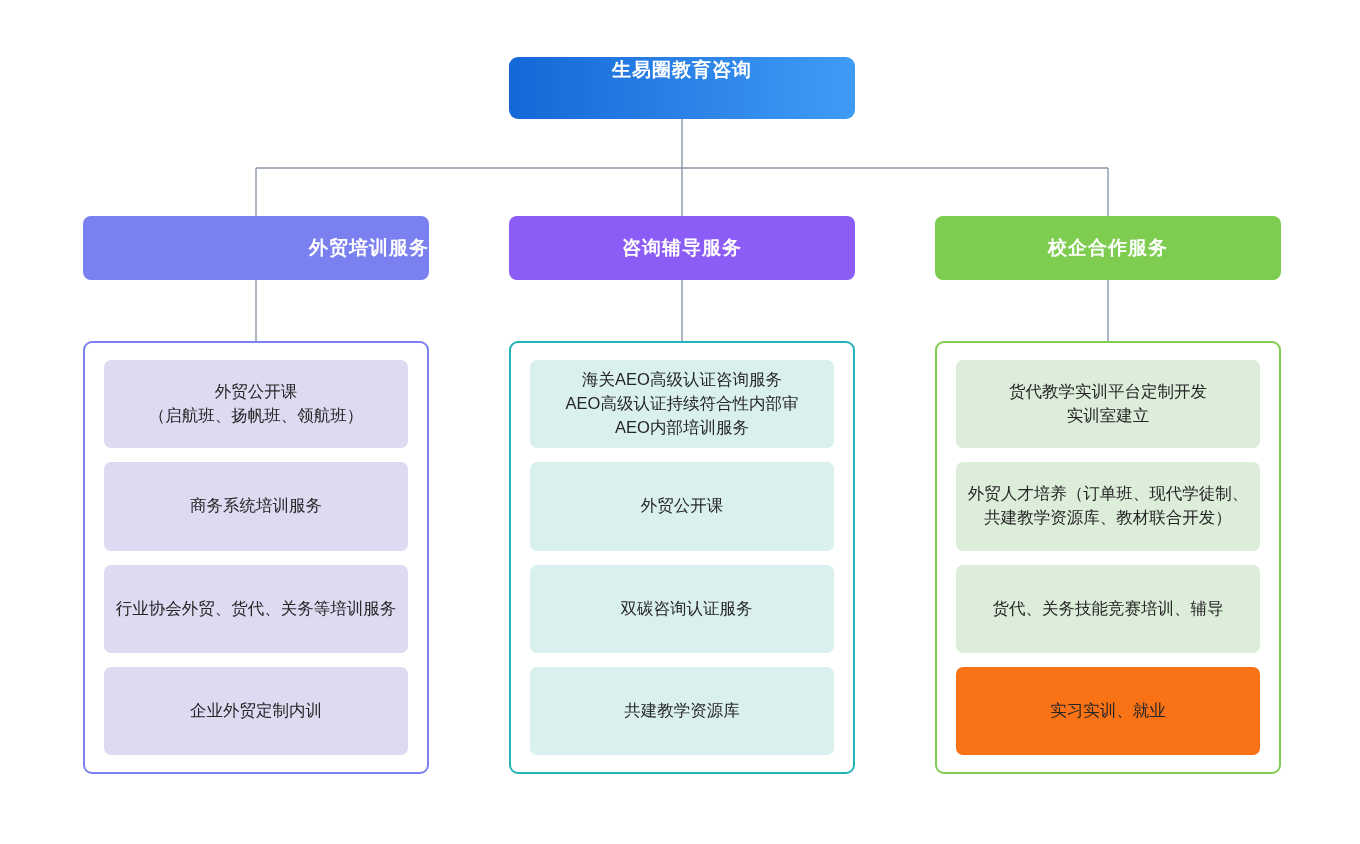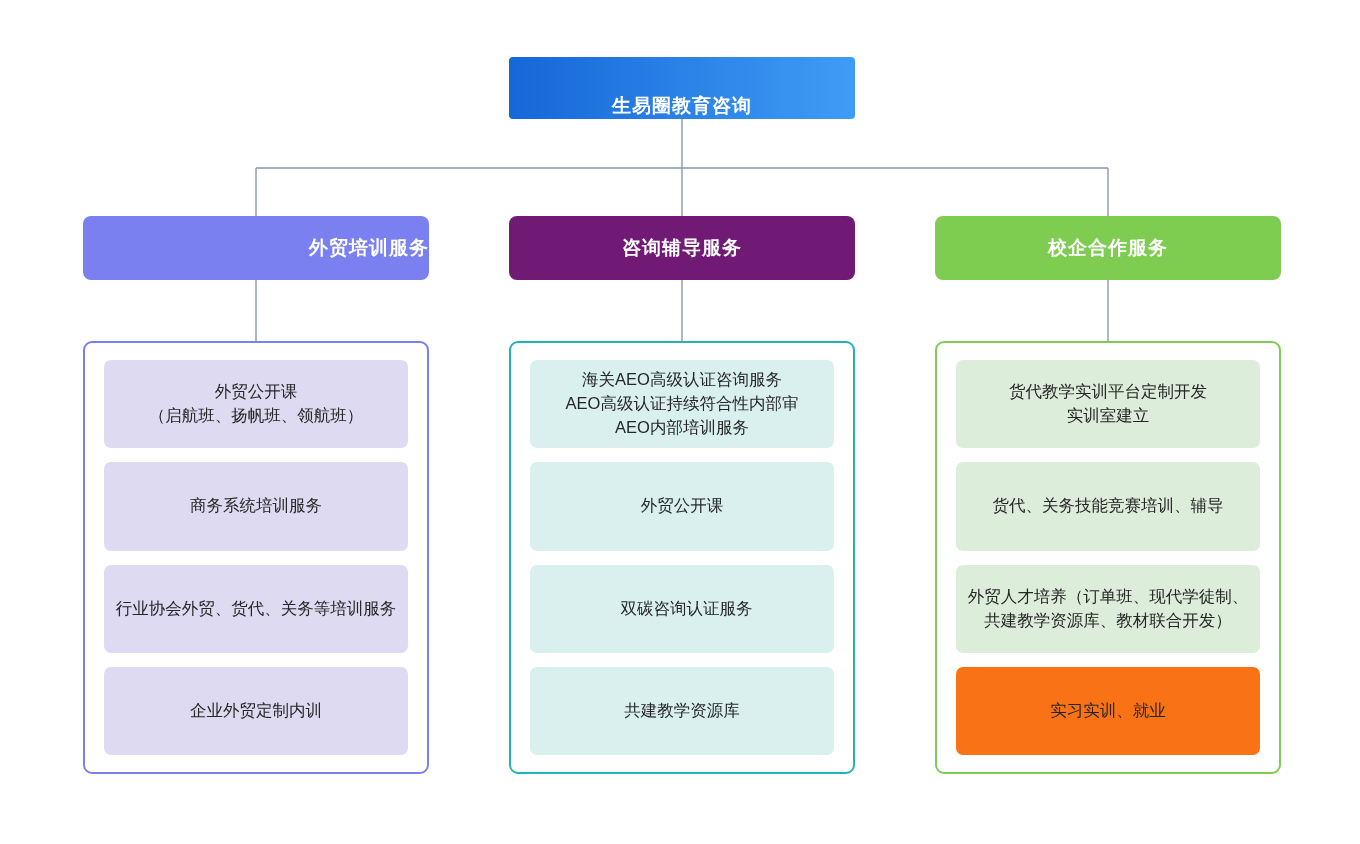--- a/index.html
+++ b/index.html
@@ -28,23 +28,23 @@
     height: 844px;
     pointer-events: none;
   }
   
   .root-node {
     position: absolute;
     left: 509px;
     top: 57px;
     width: 346px;
     height: 62px;
-    border-radius: 4px;
+    border-radius: 9px;
     display: flex;
-    align-items: flex-end;
+    align-items: flex-start;
     justify-content: center;
     color: #ffffff;
     font-size: 19px;
     font-weight: bold;
     letter-spacing: 1px;
     box-sizing: border-box;
   }
   
   .column {
     position: absolute;
@@ -148,39 +148,39 @@
     <div class="col-body" style="border-color: rgb(123, 128, 240);">
       <div class="leaf" style="background: rgb(222, 218, 242);">外贸公开课
 （启航班、扬帆班、领航班）</div>
       <div class="leaf" style="background: rgb(222, 218, 242);">商务系统培训服务</div>
       <div class="leaf" style="background: rgb(222, 218, 242);">行业协会外贸、货代、关务等培训服务</div>
       <div class="leaf" style="background: rgb(222, 218, 242);">企业外贸定制内训</div>
     </div>
   </div>
 
   <div class="column col-2">
-    <div class="col-header" style="background: #701a75;">
+    <div class="col-header" style="background: #8b5cf6;">
       <span>咨询辅导服务</span>
     </div>
     <div class="col-body" style="border-color: rgb(34, 179, 184);">
       <div class="leaf" style="background: rgb(217, 240, 239);">海关AEO高级认证咨询服务
 AEO高级认证持续符合性内部审
 AEO内部培训服务</div>
       <div class="leaf" style="background: rgb(217, 240, 239);">外贸公开课</div>
       <div class="leaf" style="background: rgb(217, 240, 239); padding-left: 19px;">双碳咨询认证服务</div>
       <div class="leaf" style="background: rgb(217, 240, 239);">共建教学资源库</div>
     </div>
   </div>
 
   <div class="column col-3">
     <div class="col-header" style="background: rgb(126, 205, 80);">
       <span>校企合作服务</span>
     </div>
     <div class="col-body" style="border-color: rgb(126, 205, 80);">
       <div class="leaf" style="background: rgb(220, 237, 218);">货代教学实训平台定制开发
 实训室建立</div>
+      <div class="leaf" style="background: rgb(220, 237, 218);">外贸人才培养（订单班、现代学徒制、共建教学资源库、教材联合开发）</div>
       <div class="leaf" style="background: rgb(220, 237, 218);">货代、关务技能竞赛培训、辅导</div>
-      <div class="leaf" style="background: rgb(220, 237, 218);">外贸人才培养（订单班、现代学徒制、共建教学资源库、教材联合开发）</div>
       <div class="leaf" style="background: #f97316;">实习实训、就业</div>
     </div>
   </div>
 
 </div>
 
 </body></html>

